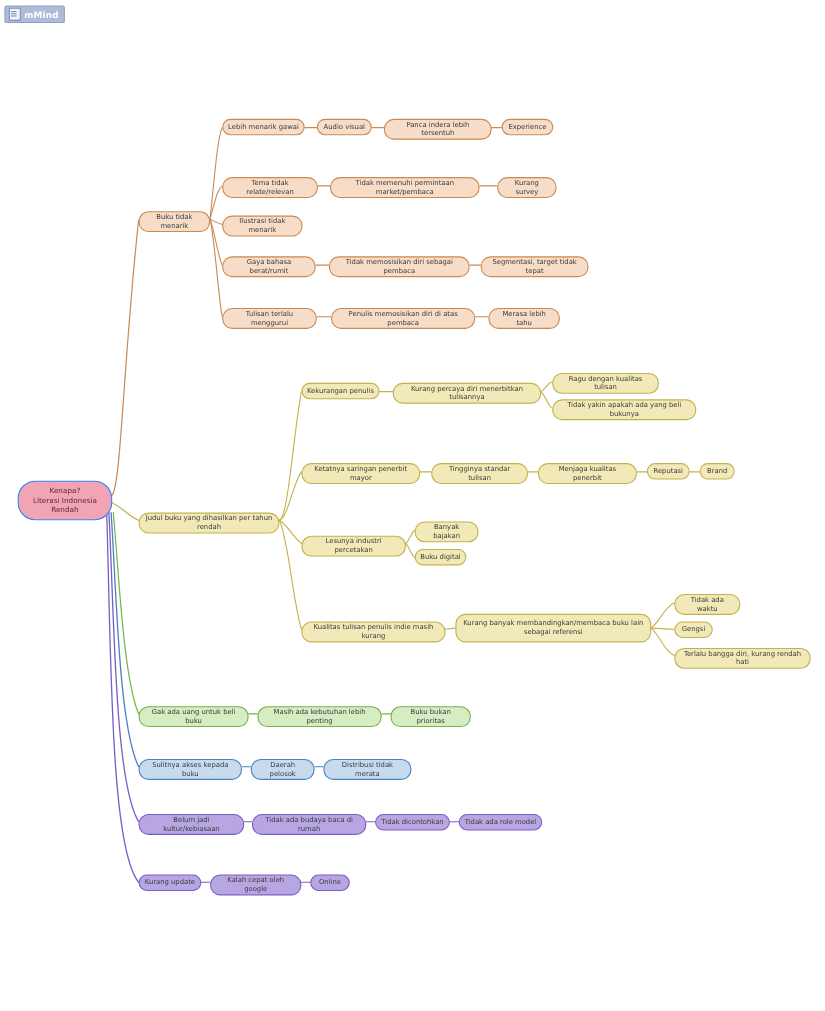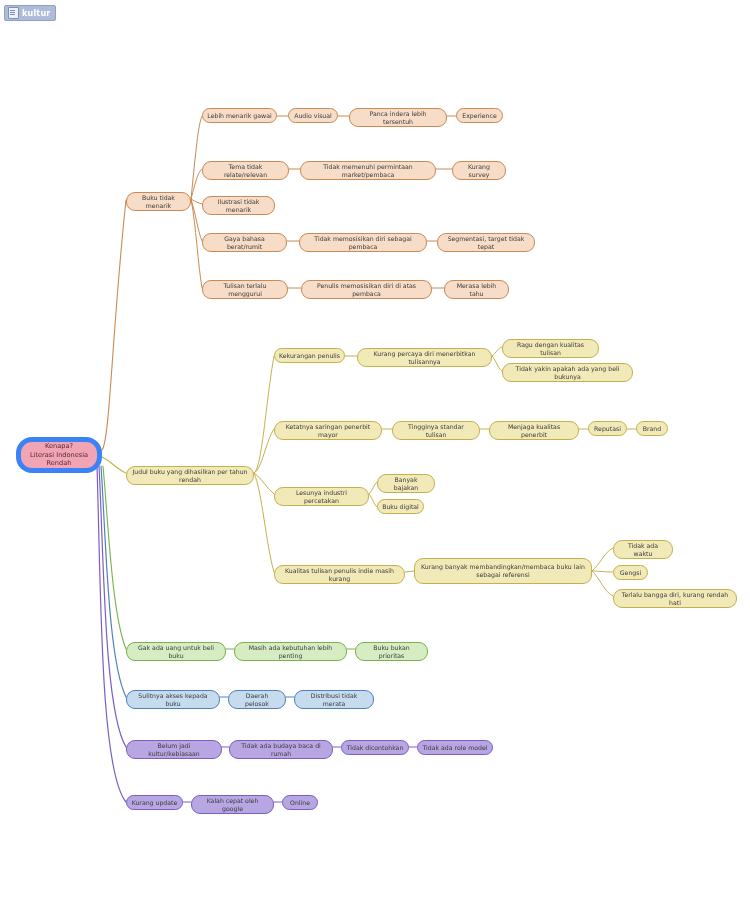--- a/index.html
+++ b/index.html
@@ -13,35 +13,35 @@
   .logo .glyph{width:9px;height:10px;background:#eef2fa;border:1px solid #7d8fb8;
         border-radius:1px;position:relative;}
   .logo .glyph:after{content:"";position:absolute;left:1px;top:2px;width:5px;height:1px;
         background:#7d8fb8;box-shadow:0 2px 0 #7d8fb8,0 4px 0 #7d8fb8;}
   .logo .txt{font-size:8px;font-weight:bold;color:#ffffff;letter-spacing:.2px;}
   .node{position:absolute;box-sizing:border-box;display:flex;align-items:center;
         justify-content:center;text-align:center;border-radius:9px;border-width:1px;
         border-style:solid;font-size:6.2px;line-height:7.6px;color:#3a3a3a;
         padding:1px 4px;white-space:pre-line;}
   .root{border-radius:16px;font-size:6.6px;line-height:8.6px;color:#5a2836;
-        background:#f0a4b4;border:5px solid #3b82f6;}
+        background:#f0a4b4;border:1px solid #3b82f6;}
   .c-orange{background:#f7dcc7;border-color:#c98a55;}
   .c-yellow{background:#f2e9b8;border-color:#c3b14e;}
   .c-green {background:#d6ecc2;border-color:#78b24a;}
   .c-blue  {background:#c6dcee;border-color:#4f80bf;}
   .c-purple{background:#b8a6e2;border-color:#7b5ec4;}
 </style>
 </head>
 <body>
 
 <div id="canvas">
 
   <div class="logo">
     <span class="glyph"></span>
-    <span class="txt">kultur</span>
+    <span class="txt">mMind</span>
   </div>
 
   <svg class="links" id="link-layer" viewBox="0 0 750 919" xmlns="http://www.w3.org/2000/svg">
       <path d="M102,450 C110,440 112,330 126,200" stroke="#c98a55" stroke-width="1.1" fill="none" stroke-linecap="round"></path>
       <path d="M191,199 C196,150 198,125 202,116" stroke="#c98a55" stroke-width="1" fill="none" stroke-linecap="round"></path>
       <path d="M277,116 L288,116" stroke="#c98a55" stroke-width="1" fill="none" stroke-linecap="round"></path>
       <path d="M338,116 L349,116" stroke="#c98a55" stroke-width="1" fill="none" stroke-linecap="round"></path>
       <path d="M447,116 L456,116" stroke="#c98a55" stroke-width="1" fill="none" stroke-linecap="round"></path>
       <path d="M191,199 C196,180 198,172 202,169" stroke="#c98a55" stroke-width="1" fill="none" stroke-linecap="round"></path>
       <path d="M289,169 L300,169" stroke="#c98a55" stroke-width="1" fill="none" stroke-linecap="round"></path>

